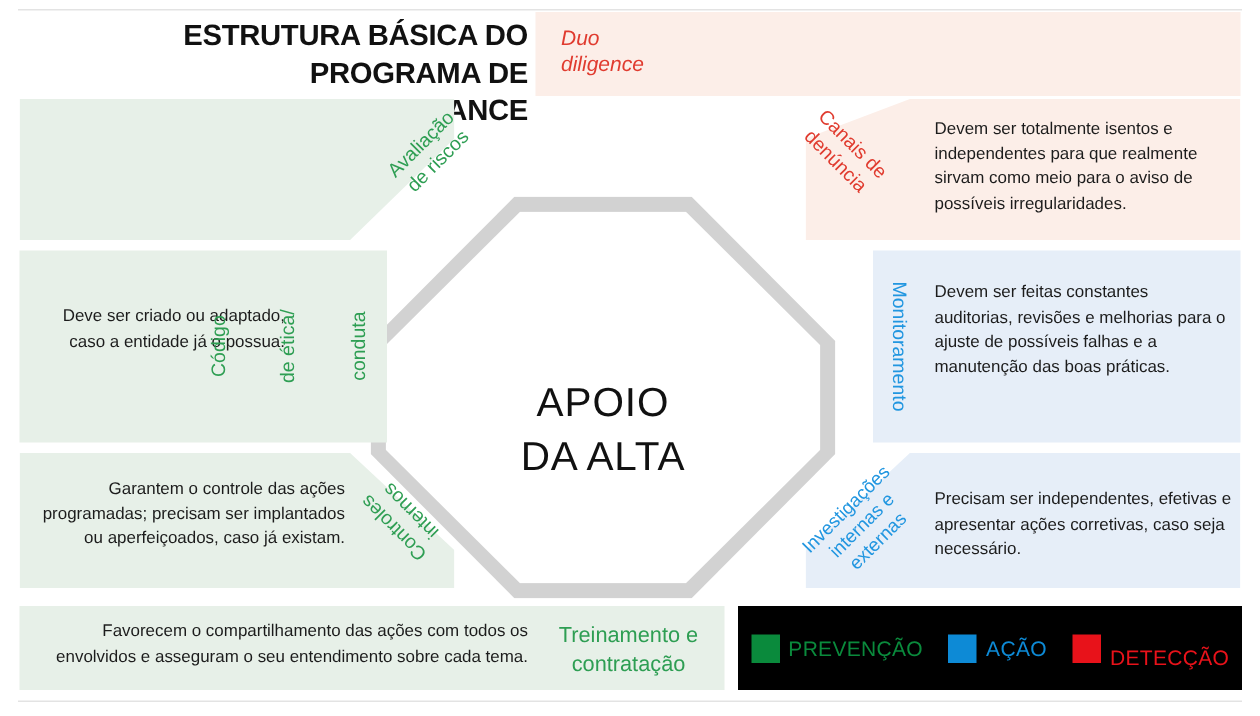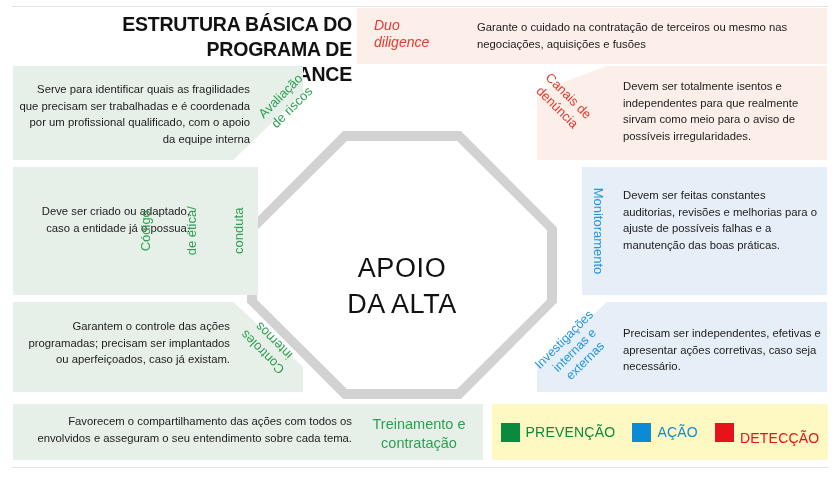--- a/index.html
+++ b/index.html
@@ -66,21 +66,21 @@
     line-height:36px;
     letter-spacing:0.6px;
     color:#111;
     font-weight:300;
   }
 
   
   #legend{
     position:absolute;left:492px;top:404px;width:336px;height:56px;
     display:flex;align-items:center;justify-content:space-around;
-    background:#fef9c3;
+    background:#000000;
   }
   .leg-item{display:flex;align-items:center;gap:6px;}
   .sw{width:19px;height:19px;display:block;}
   .leg-lbl{font-size:14px;letter-spacing:.2px;}
 </style>
 </head>
 <body>
 
 <div id="stage">
 
@@ -99,25 +99,23 @@
       <div>APOIO</div>
       <div>DA ALTA</div>
     </div>
   </div>
 
   <div class="panel pink" style="left:357px;top:8px;width:470px;height:56px;"></div>
   <div class="lbl r" style="left:374px;top:17px;width:90px;text-align:left;font-style:italic;font-size:14px;line-height:17px;">
     <div>Duo</div>
     <div>diligence</div>
   </div>
-  <div class="body-txt l" style="left:477px;top:19px;width:330px;">Garante o cuidado na contratação de terceiros ou mesmo nas negociações, aquisições e fusões</div>
 
   <div class="panel green" style="left:13px;top:66px;width:290px;height:94px;
               clip-path:polygon(0 0, 100% 0, 100% 28%, 76% 100%, 0 100%);"></div>
-  <div class="body-txt r" style="left:18px;top:81px;width:232px;">Serve para identificar quais as fragilidades que precisam ser trabalhadas e é coordenada por um profissional qualificado, com o apoio da equipe interna</div>
   <div class="lbl g" style="left:236px;top:86px;width:100px;text-align:center;transform:rotate(-45deg);transform-origin:50% 50%;">
     <div>Avaliação</div>
     <div>de riscos</div>
   </div>
 
   <div class="panel pink" style="left:537px;top:66px;width:290px;height:94px;
               clip-path:polygon(24% 0, 100% 0, 100% 100%, 0 100%, 0 28%);"></div>
   <div class="lbl r" style="left:513px;top:86px;width:100px;text-align:center;transform:rotate(45deg);transform-origin:50% 50%;">
     <div>Canais de</div>
     <div>denúncia</div>

